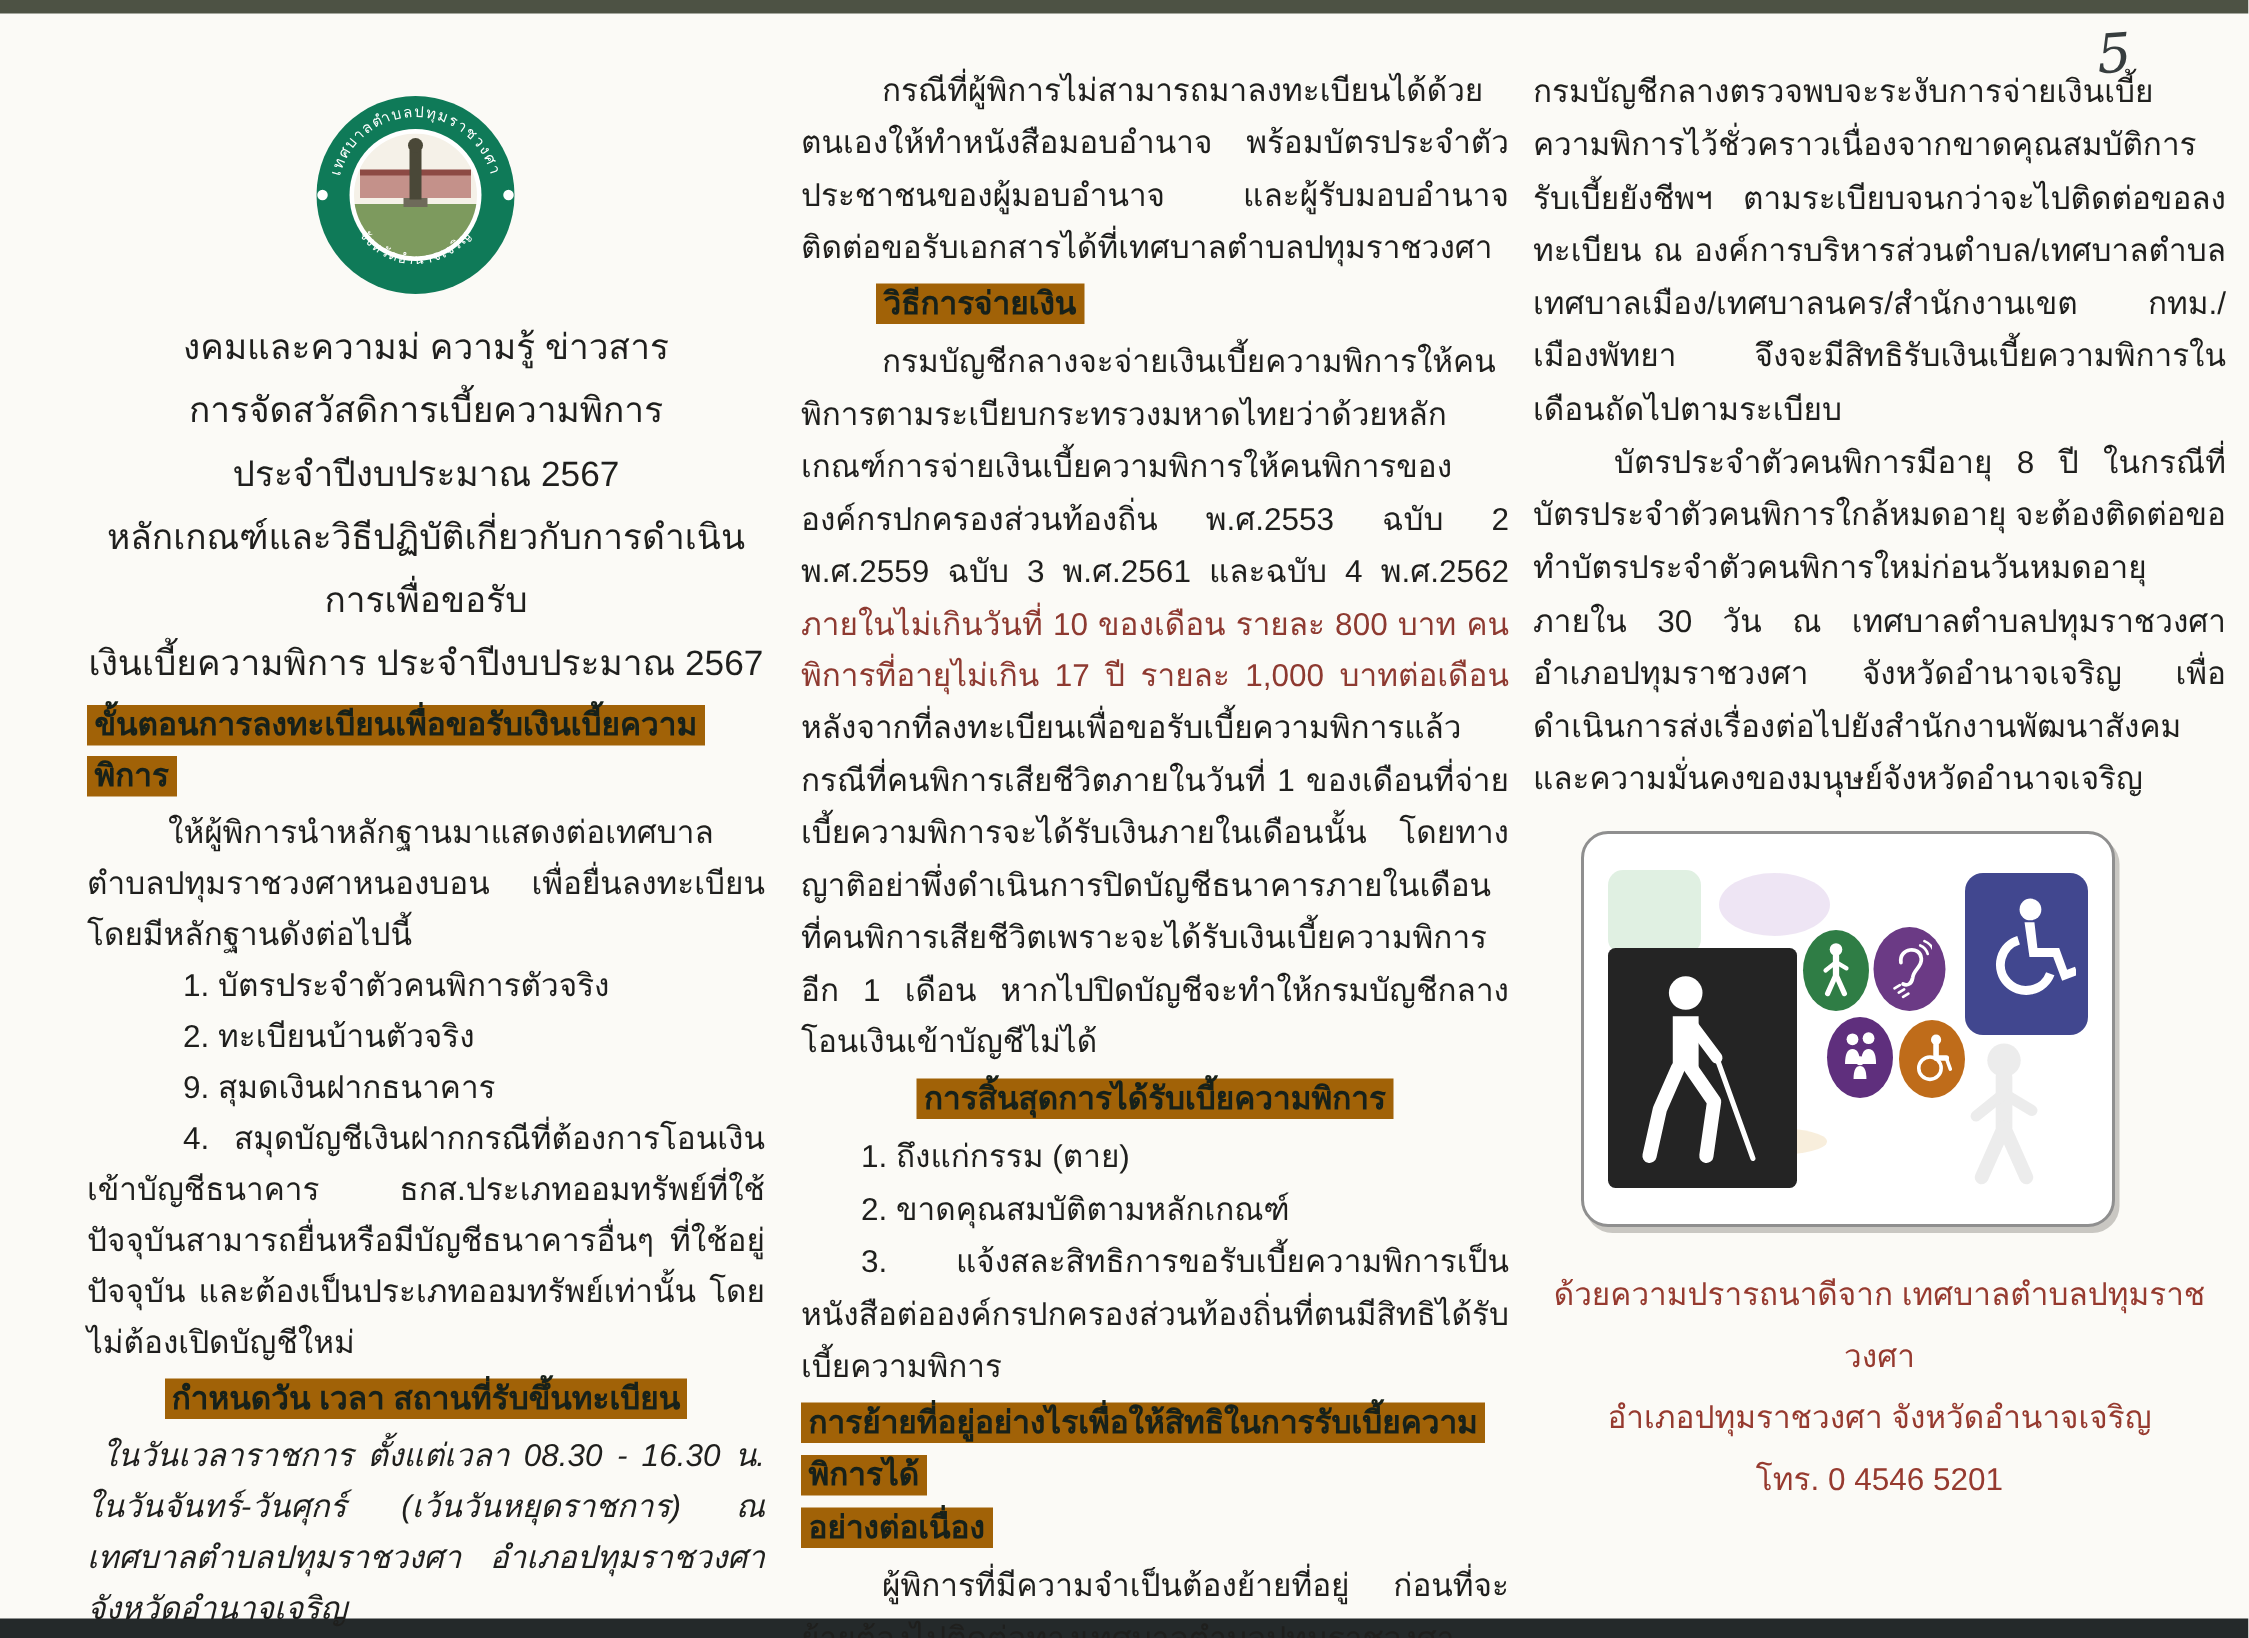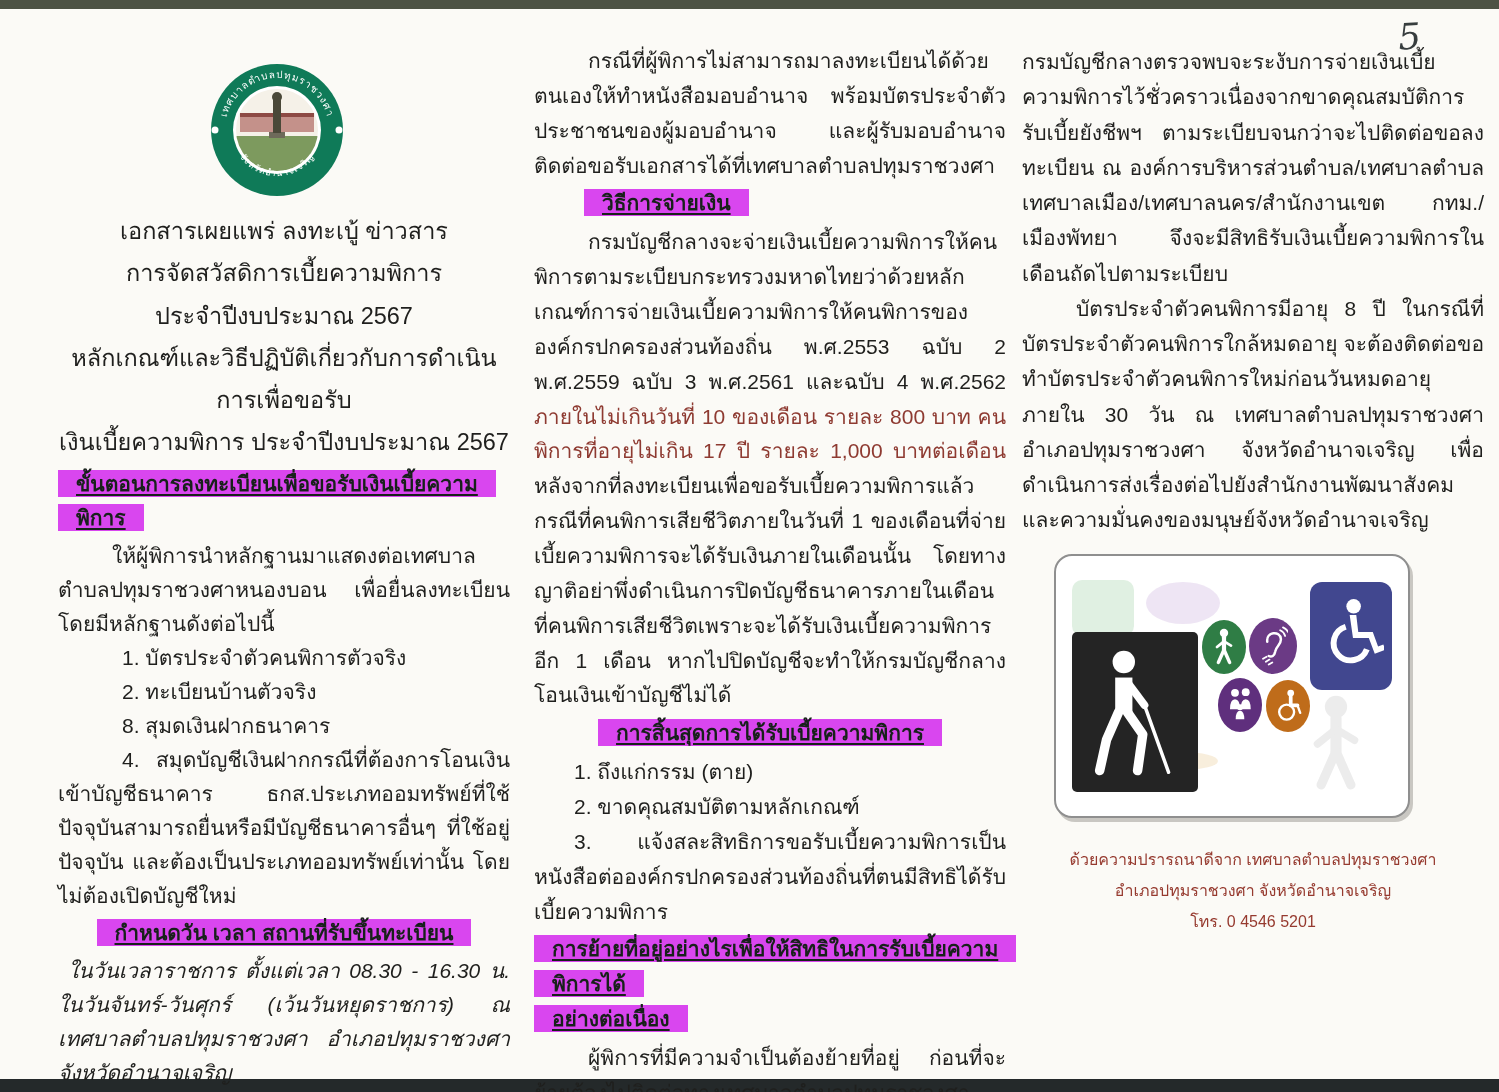--- a/index.html
+++ b/index.html
@@ -21,23 +21,23 @@
   #col2 { left:534px; top:44px; width:472px; line-height:1.66; }
   #col3 { left:1022px;top:44px; width:462px; line-height:1.68; }
   p { margin:0; }
   .ind  { text-indent:54px; }
   .ind2 { text-indent:64px; }
   .ind3 { text-indent:40px; }
   .ind5 { text-indent:10px;font-style:italic; }
   .center { text-align:center; }
   .bar-wrap { margin:3px 0 4px; }
   .hl {
-    background:#d946ef; color:#17211a; font-weight:600;
-    text-decoration:underline; text-underline-offset:3px;
-    padding:2px 18px; box-decoration-break:clone; -webkit-box-decoration-break:clone;
+    background:#a16207; color:#17211a; font-weight:600;
+    text-underline-offset:3px;
+    padding:2px 5px; box-decoration-break:clone; -webkit-box-decoration-break:clone;
   }
   .red-ul {
     color:#8e3a31; text-decoration-color:#8e3a31;
     text-underline-offset:4px;
   }
   
   .logo-wrap { display:flex; justify-content:center; margin:8px 14px 10px 0; }
   
   .title-line { text-align:center; font-size:23.5px; line-height:1.8; text-indent:0; }
   
@@ -60,21 +60,21 @@
   .badge-walk   { left:146px; top:64px;  width:44px; height:54px; background:#2f7d45; }
   .badge-ear    { left:193px; top:62px;  width:48px; height:56px; background:#6b3a85; }
   .badge-family { left:162px; top:122px; width:44px; height:54px; background:#5f2f7d; }
   .badge-wheel  { left:210px; top:124px; width:44px; height:52px; background:#bf6c1a; }
   .isa-box {
     position:absolute; left:254px; top:26px; width:82px; height:108px;
     background:#41478f; border-radius:12px; display:flex; align-items:center; justify-content:center;
   }
   .ghost-gray { position:absolute; left:238px; top:136px; opacity:.55; }
   
-  .footer-line { text-align:center; color:#963a2f; font-size:16px; line-height:1.95; text-indent:0; }
+  .footer-line { text-align:center; color:#963a2f; font-size:21px; line-height:1.95; text-indent:0; }
 </style>
 </head>
 <body>
 
 <div class="scan-edge-top"></div>
 <div class="scan-edge-bottom"></div>
 <div class="page-num">5</div>
 
 <div class="col" id="col1">
   <div class="logo-wrap">
@@ -101,31 +101,31 @@
       <path id="arcBot" d="M 24 70 A 46 46 0 0 0 116 70" fill="none"></path>
       <text font-size="10" fill="#ffffff" letter-spacing="1">
         <textPath href="#arcTop" startOffset="50%" text-anchor="middle">เทศบาลตำบลปทุมราชวงศา</textPath>
       </text>
       <text font-size="9" fill="#ffffff" letter-spacing="1">
         <textPath href="#arcBot" startOffset="50%" text-anchor="middle">จังหวัดอำนาจเจริญ</textPath>
       </text>
     </svg>
   </div>
 
-  <p class="title-line">เอกสารเผยแพร่ ลงทะเบู้ ข่าวสาร</p>
+  <p class="title-line">งคมและความม่ ความรู้ ข่าวสาร</p>
   <p class="title-line">การจัดสวัสดิการเบี้ยความพิการ</p>
   <p class="title-line">ประจำปีงบประมาณ 2567</p>
   <p class="title-line">หลักเกณฑ์และวิธีปฏิบัติเกี่ยวกับการดำเนินการเพื่อขอรับ</p>
   <p class="title-line">เงินเบี้ยความพิการ ประจำปีงบประมาณ 2567</p>
 
   <p class="bar-wrap"><span class="hl">ขั้นตอนการลงทะเบียนเพื่อขอรับเงินเบี้ยความพิการ</span></p>
   <p class="ind">ให้ผู้พิการนำหลักฐานมาแสดงต่อเทศบาลตำบลปทุมราชวงศาหนองบอน เพื่อยื่นลงทะเบียนโดยมีหลักฐานดังต่อไปนี้</p>
   <p class="ind2">1. บัตรประจำตัวคนพิการตัวจริง</p>
   <p class="ind2">2. ทะเบียนบ้านตัวจริง</p>
-  <p class="ind2">8. สุมดเงินฝากธนาคาร</p>
+  <p class="ind2">9. สุมดเงินฝากธนาคาร</p>
   <p class="ind2">4. สมุดบัญชีเงินฝากกรณีที่ต้องการโอนเงินเข้าบัญชีธนาคาร ธกส.ประเภทออมทรัพย์ที่ใช้ปัจจุบันสามารถยื่นหรือมีบัญชีธนาคารอื่นๆ ที่ใช้อยู่ปัจจุบัน และต้องเป็นประเภทออมทรัพย์เท่านั้น โดยไม่ต้องเปิดบัญชีใหม่</p>
 
   <p class="bar-wrap center"><span class="hl">กำหนดวัน เวลา สถานที่รับขึ้นทะเบียน</span></p>
   <p class="ind5">ในวันเวลาราชการ ตั้งแต่เวลา 08.30 - 16.30 น.  ในวันจันทร์-วันศุกร์  (เว้นวันหยุดราชการ) ณ  เทศบาลตำบลปทุมราชวงศา อำเภอปทุมราชวงศา  จังหวัดอำนาจเจริญ</p>
 
 </div>
 
 <div class="col" id="col2">
   <p class="ind">กรณีที่ผู้พิการไม่สามารถมาลงทะเบียนได้ด้วยตนเองให้ทำหนังสือมอบอำนาจ พร้อมบัตรประจำตัวประชาชนของผู้มอบอำนาจ และผู้รับมอบอำนาจ ติดต่อขอรับเอกสารได้ที่เทศบาลตำบลปทุมราชวงศา</p>
 

